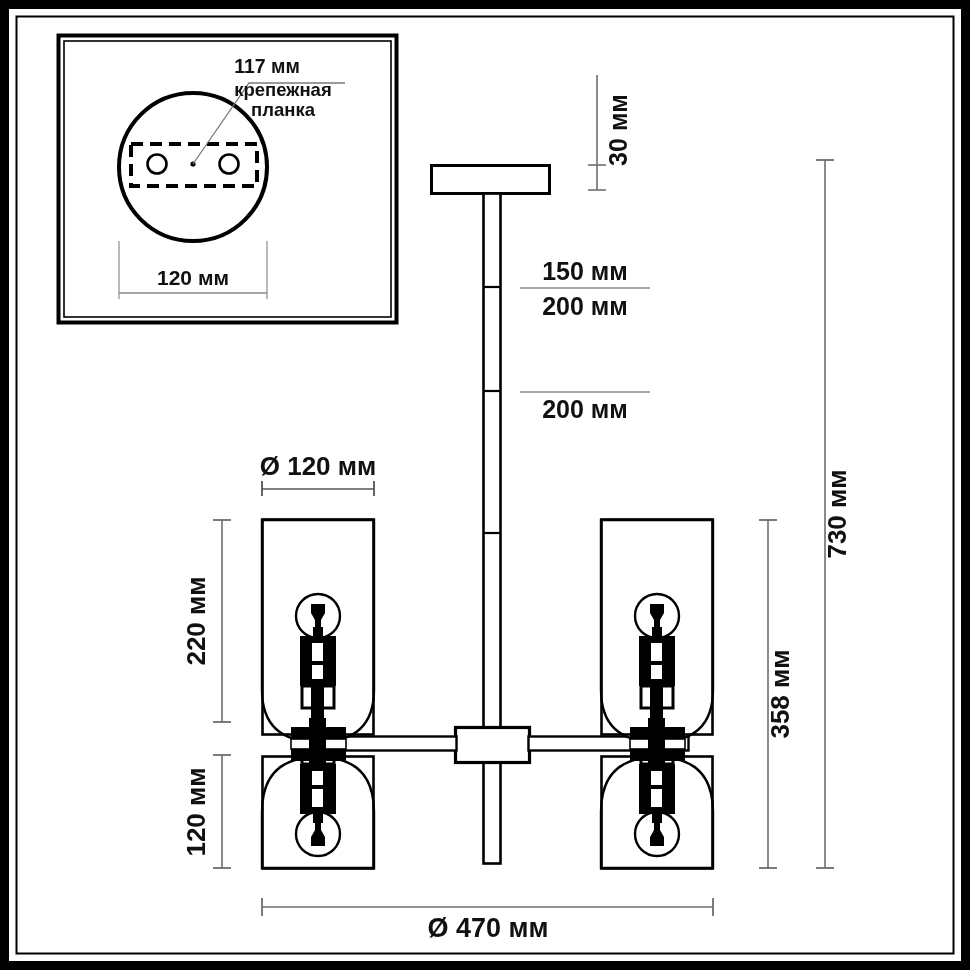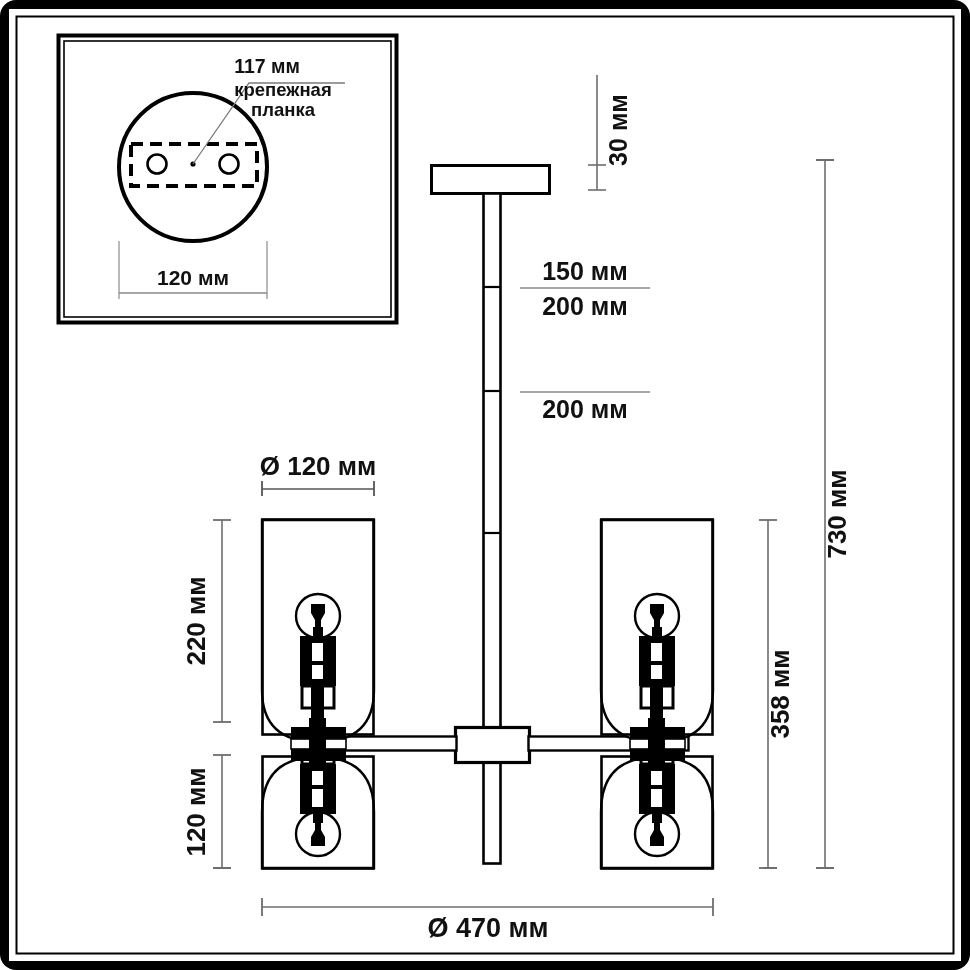--- a/index.html
+++ b/index.html
@@ -9,21 +9,20 @@
   }
   body {
     font-family: "Liberation Sans", sans-serif;
   }
   #sheet {
     position: relative;
     width: 970px;
     height: 970px;
     background: #ffffff;
     overflow: hidden;
-    border-radius: 16px;
   }
   #sheet svg {
     position: absolute;
     top: 0;
     left: 0;
   }
   .lbl {
     font-family: "Liberation Sans", sans-serif;
     font-weight: bold;
     fill: #111111;

